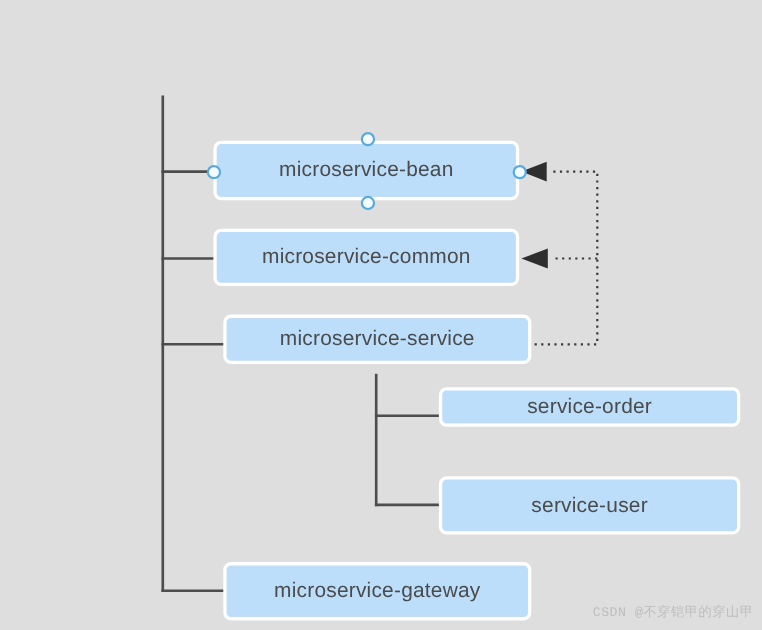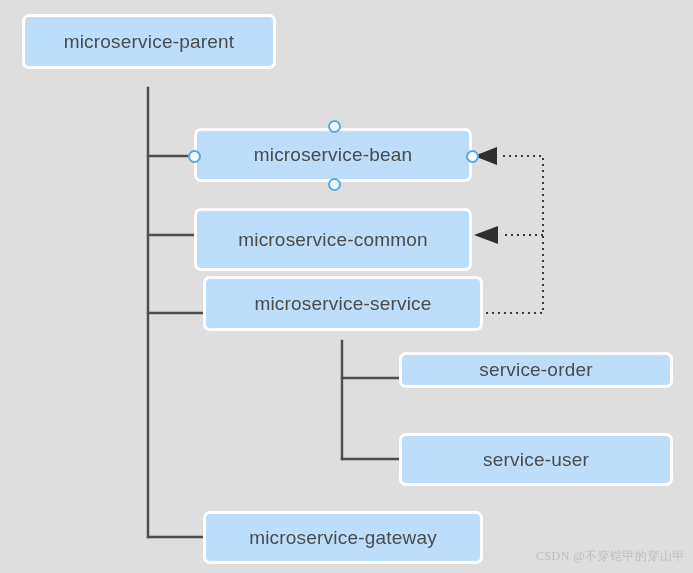--- a/index.html
+++ b/index.html
@@ -55,21 +55,21 @@
     z-index: 40;
   }
   #watermark {
     position: absolute;
     right: 8px;
     bottom: 8px;
     font-size: 12px;
     color: #bdbdbd;
     letter-spacing: 0.5px;
     white-space: nowrap;
-    font-family: Liberation Serif, serif;
+    font-family: Liberation Mono, monospace;
   }
 </style>
 </head>
 <body>
 
 <div id="canvas">
 
   <svg id="edge-layer" width="693" height="573" viewBox="0 0 693 573">
 
     <g stroke="#4d4d4d" stroke-width="2.4" fill="none" stroke-linecap="square">
@@ -97,33 +97,30 @@
 
       <path d="M543,235 L503,235"></path>
     </g>
 
     <g fill="#2e2e2e">
       <polygon points="474,156 497,147 497,165"></polygon>
       <polygon points="474,235 498,226 498,244"></polygon>
     </g>
   </svg>
 
-  <div class="node" style="left:22px; top:14px; width:254px; height:55px;">
-    <span class="node-label">microservice-parent</span>
-  </div>
 
   <div class="node" style="left:194px; top:128px; width:278px; height:54px;">
     <span class="node-label">microservice-bean</span>
   </div>
 
-  <div class="node" style="left:194px; top:208px; width:278px; height:63px;">
+  <div class="node" style="left:194px; top:208px; width:278px; height:52px;">
     <span class="node-label">microservice-common</span>
   </div>
 
-  <div class="node" style="left:203px; top:276px; width:280px; height:55px;">
+  <div class="node" style="left:203px; top:286px; width:280px; height:45px;">
     <span class="node-label">microservice-service</span>
   </div>
 
   <div class="node" style="left:399px; top:352px; width:274px; height:36px;">
     <span class="node-label">service-order</span>
   </div>
 
   <div class="node" style="left:203px; top:511px; width:280px; height:53px;">
     <span class="node-label">microservice-gateway</span>
   </div>

